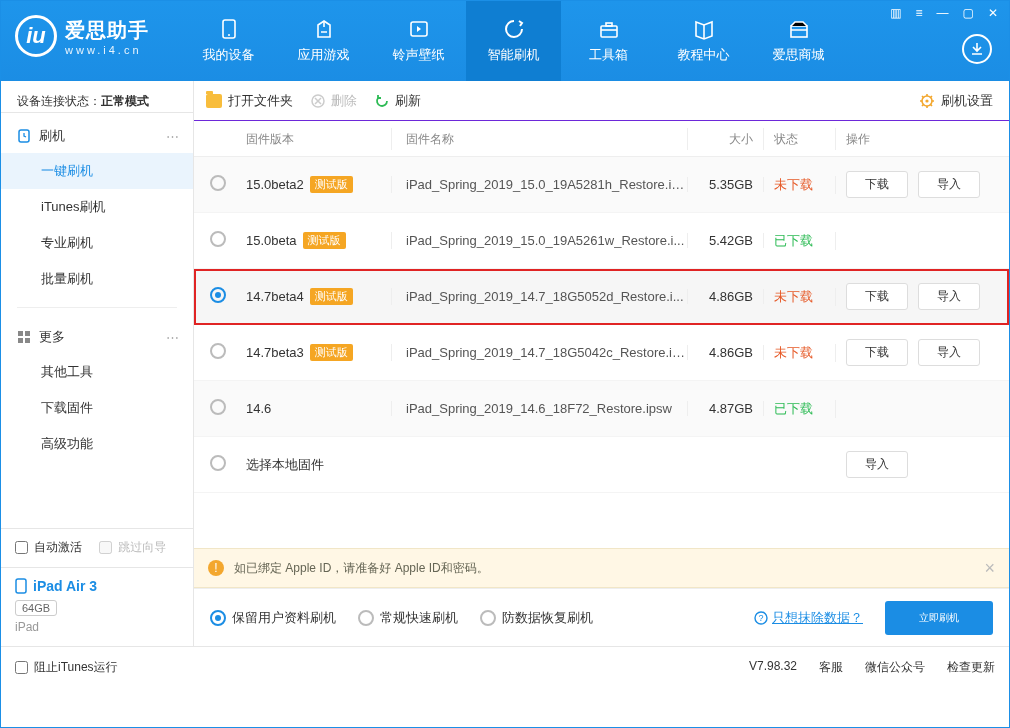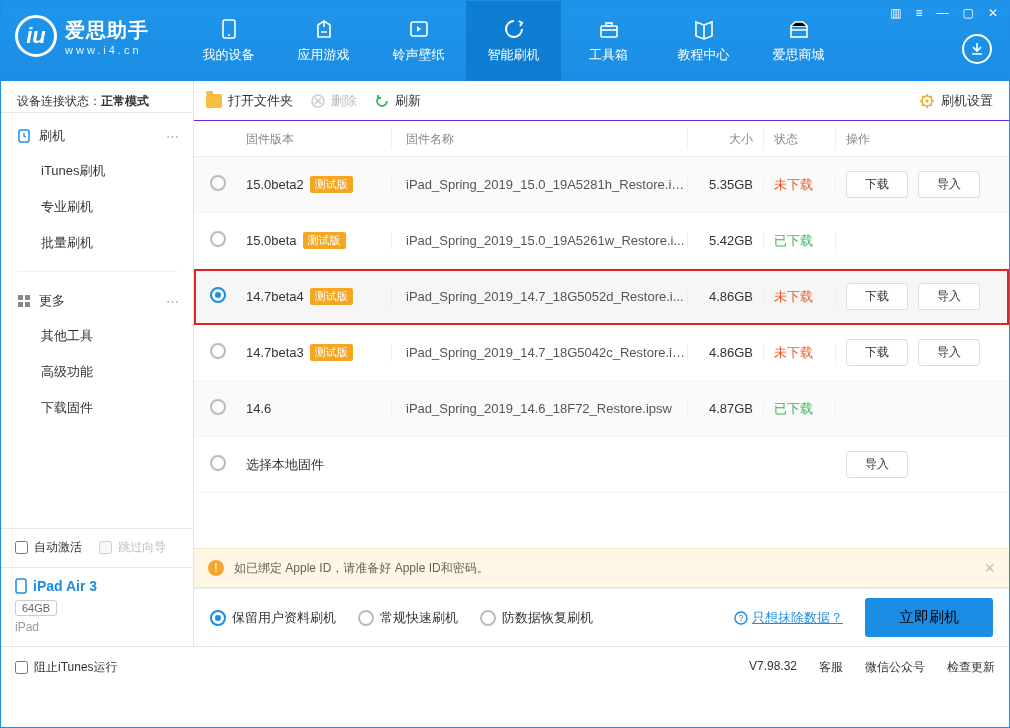--- a/index.html
+++ b/index.html
@@ -68,21 +68,21 @@
 .status.red { color: #e65a28; }
 .status.green { color: #2dbb55; }
 .btn { border: 1px solid #ddd; background: #fff; color: #333; padding: 4px 18px; border-radius: 3px; cursor: pointer; font-size: 12px; }
 .ops { display: flex; gap: 10px; }
 .hint-bar { position: absolute; left: 0; right: 0; bottom: 58px; height: 40px; background: #fff7e5; display: flex; align-items: center; padding: 0 14px; color: #665; font-size: 12px; border-top: 1px solid #f1e6c7; border-bottom: 1px solid #f1e6c7; }
 .hint-bar .warn-ico { width: 16px; height: 16px; border-radius: 50%; background: #f3a72e; color: #fff; display: flex; align-items: center; justify-content: center; font-size: 12px; margin-right: 10px; }
 .hint-bar .close-x { margin-left: auto; color: #bbb; font-size: 18px; cursor: pointer; }
 .action-bar { position: absolute; left: 0; right: 0; bottom: 0; height: 58px; border-top: 1px solid #eee; display: flex; align-items: center; padding: 0 16px; gap: 22px; }
 .rlabel { display: flex; align-items: center; gap: 6px; font-size: 13px; }
 .blue-link { color: #1b8de4; text-decoration: underline; margin-left: auto; display: flex; align-items: center; gap: 4px; }
-.primary-btn { background: #1b8de4; color: #000000; border: none; padding: 10px 34px; border-radius: 3px; font-size: 15px; cursor: pointer; }
+.primary-btn { background: #1b8de4; color: #ffffff; border: none; padding: 10px 34px; border-radius: 3px; font-size: 10px; cursor: pointer; }
 .footer { height: 42px; border-top: 1px solid #e6e6e6; display: flex; align-items: center; padding: 0 14px; font-size: 12px; color: #333; gap: 25px; }
 .footer .right { margin-left: auto; display: flex; gap: 22px; }
 </style>
 </head>
 <body>
 
 <div class="header">
   <div class="brand">
     <div class="brand-logo">iu</div>
     <div class="brand-text">
@@ -164,41 +164,42 @@
     <div class="side-section">
       <div class="side-head">
         <svg width="14" height="14">
             <rect x="2" y="1" width="10" height="12" rx="2" fill="none" stroke="#1b8de4" stroke-width="1.5"></rect>
             <path d="M7 4v3l2 1" stroke="#1b8de4" stroke-width="1.3" fill="none"></path>
           </svg>
         <span>刷机</span>
         <span class="dots">⋯</span>
       </div>
       <div id="flash-items">
+          <div class="side-item active">一键刷机</div>
           <div class="side-item">iTunes刷机</div>
           <div class="side-item">专业刷机</div>
           <div class="side-item">批量刷机</div>
         </div>
     </div>
     <div class="side-divider"></div>
     <div class="side-section">
       <div class="side-head">
         <svg width="14" height="14">
             <rect x="1" y="1" width="5" height="5" fill="#888"></rect>
             <rect x="8" y="1" width="5" height="5" fill="#888"></rect>
             <rect x="1" y="8" width="5" height="5" fill="#888"></rect>
             <rect x="8" y="8" width="5" height="5" fill="#888"></rect>
           </svg>
         <span>更多</span>
         <span class="dots">⋯</span>
       </div>
       <div id="more-items">
           <div class="side-item">其他工具</div>
+          <div class="side-item">下载固件</div>
           <div class="side-item">高级功能</div>
-          <div class="side-item">下载固件</div>
         </div>
     </div>
     <div class="side-sp"></div>
     <div class="side-bottom">
       <label class="chk" style="margin-right:14px;">
         <input type="checkbox" style="">
           <span>自动激活</span>
       </label>
       <label class="chk" style="color:#bbb;">
         <input type="checkbox" disabled="" style="">

